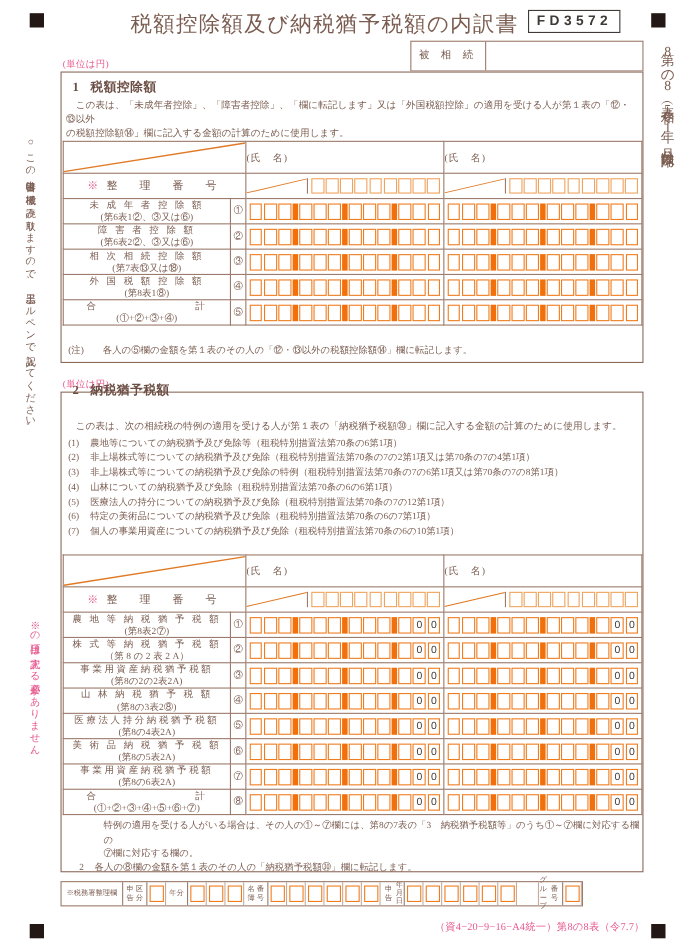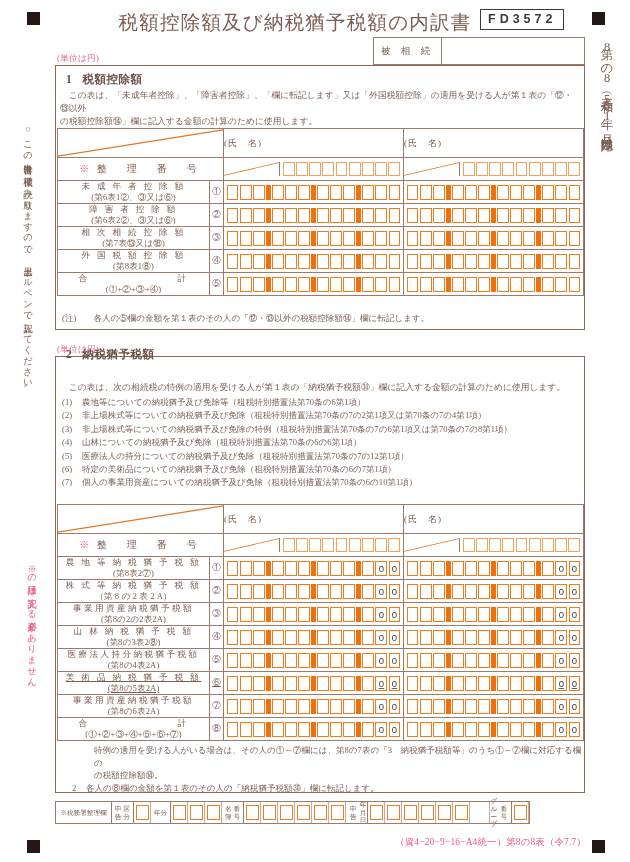--- a/index.html
+++ b/index.html
@@ -765,21 +765,21 @@
             <div class="cell"></div>
             <div class="cell"></div>
             <div class="cell"></div>
             <div class="sep"></div>
             <div class="cell"></div>
             <div class="cell">0</div>
             <div class="cell">0</div>
           </div>
         </td>
       </tr>
-      <tr style="height: 22px; text-decoration: underline;">
+      <tr style="height: 22px;">
         <td class="lbl">
           <div class="l1">美 術 品 納 税 猶 予 税 額</div>
           <div class="l2">(第8の5表2A)</div>
         </td>
         <td class="noh">⑥</td>
         <td class="boxes">
           <div class="strip h16">
             <div class="cell"></div>
             <div class="cell"></div>
             <div class="cell"></div>
@@ -905,21 +905,21 @@
             <div class="cell">0</div>
             <div class="cell">0</div>
           </div>
         </td>
       </tr>
     </tbody>
 </table>
 
 <div style="position:absolute; left:60px; top:744px; width:522px;" class="tbl-note">
   <div style="padding-left:34px;">特例の適用を受ける人がいる場合は、その人の①～⑦欄には、第8の7表の「3　納税猶予税額等」のうち①～⑦欄に対応する欄の</div>
-  <div style="padding-left:34px;">の税額控除額⑭。</div>
+  <div style="padding-left:34px;">⑦欄に対応する欄の。</div>
   <div style="display:flex;">
     <span style="flex:none;width:26px;padding-left:12px;">2</span>
     <span>各人の⑧欄の金額を第１表のその人の「納税猶予税額㉚」欄に転記します。</span>
   </div>
 </div>
 
 <div id="office-row">
     <div class="ot" style="width: 56px;">※税務署整理欄</div>
     <div class="ot" style="width: 22px;">
       <div>申告</div>

